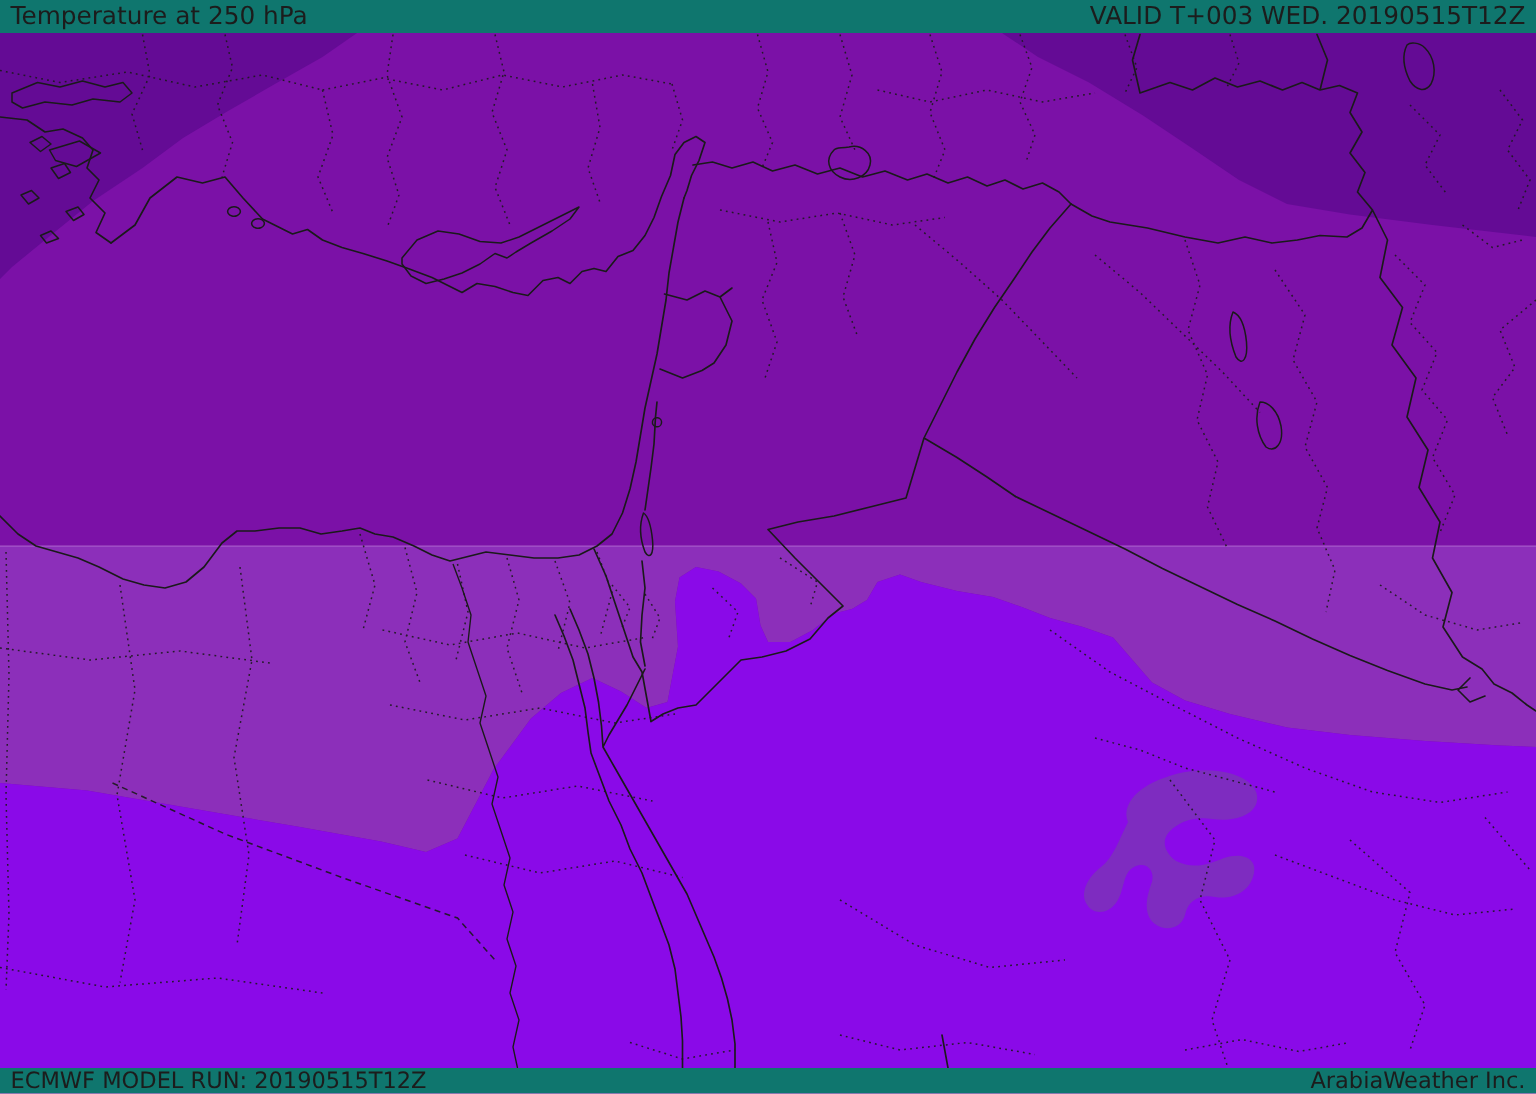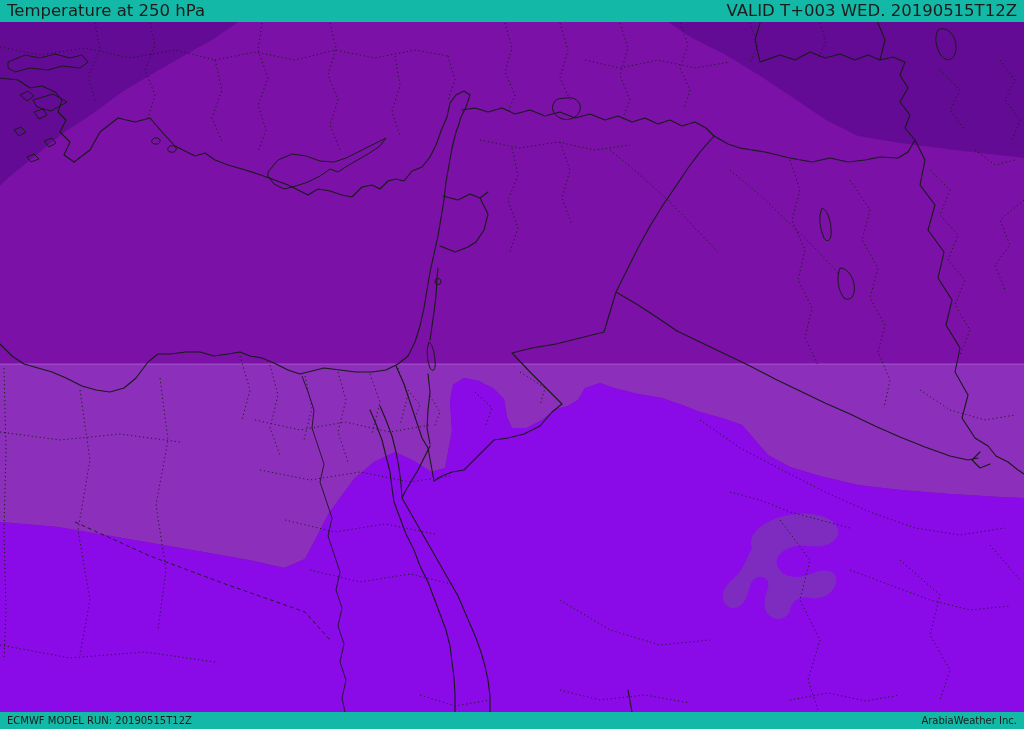--- a/index.html
+++ b/index.html
@@ -3,26 +3,26 @@
 <meta charset="utf-8">
 <style>
   html,body{margin:0;padding:0;}
   body{
     width:1024px;height:729px;overflow:hidden;
     font-family:"DejaVu Sans","Liberation Sans",sans-serif;
     background:#e6e6e6;
   }
   .frame{width:1024px;height:729px;display:flex;flex-direction:column;}
   .bar{
-    background:#14b8a6;color:#1c1c1c;
+    background:#0f766e;color:#1c1c1c;
     display:flex;justify-content:space-between;align-items:center;
     padding:0 7px;box-sizing:border-box;white-space:nowrap;
   }
   .bar.top{height:22px;font-size:16.5px;line-height:22px;}
-  .bar.bottom{height:17px;font-size:10px;line-height:17px;gap:27px;}
+  .bar.bottom{height:17px;font-size:15px;line-height:17px;gap:27px;}
   .map-area{height:690px;position:relative;background:#7b11a7;}
   .map-area svg{display:block;}
   .solidline{fill:none;stroke-width:1.1;stroke-linejoin:round;stroke-linecap:round;}
   .thinline{fill:none;stroke-width:0.9;stroke-linejoin:round;}
   .dotline{fill:none;stroke-width:1;stroke-dasharray:1.2 2.8;opacity:0.9;}
   .dashline{fill:none;stroke-width:1;stroke-dasharray:4 3;opacity:0.9;}
   .lakeline{fill:none;stroke-width:1;stroke-linejoin:round;}
 </style>
 </head>
 <body>

